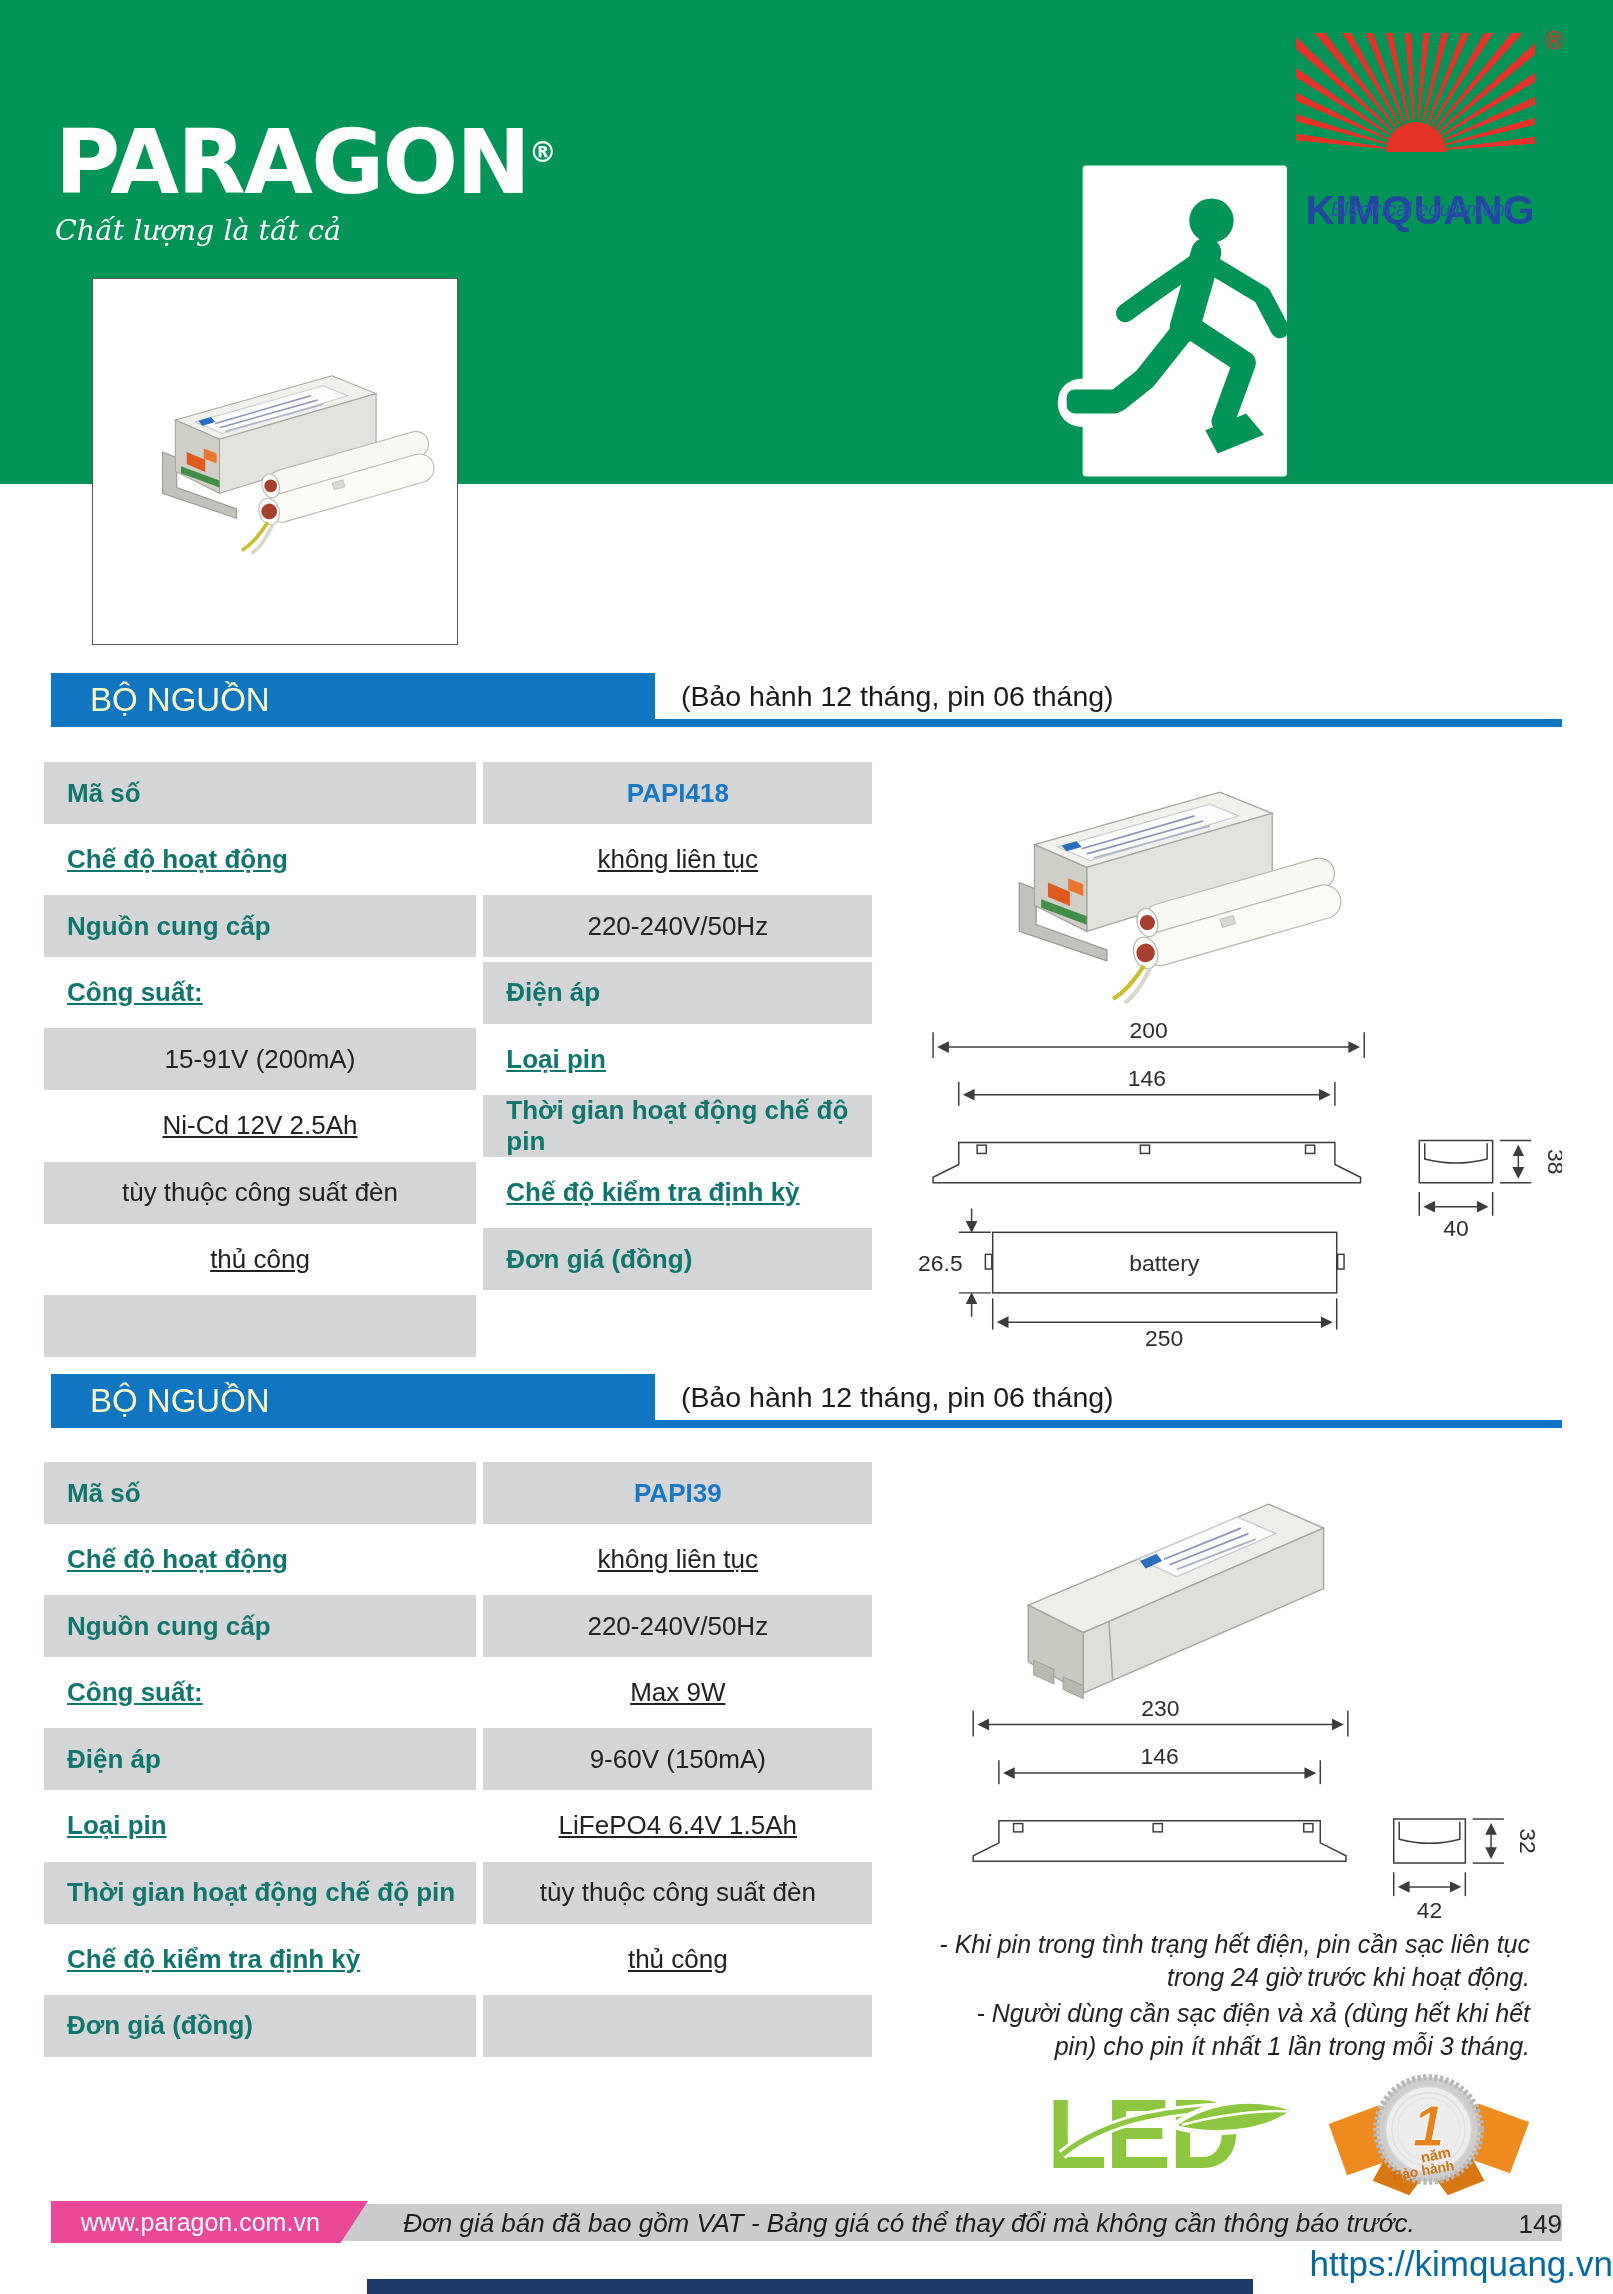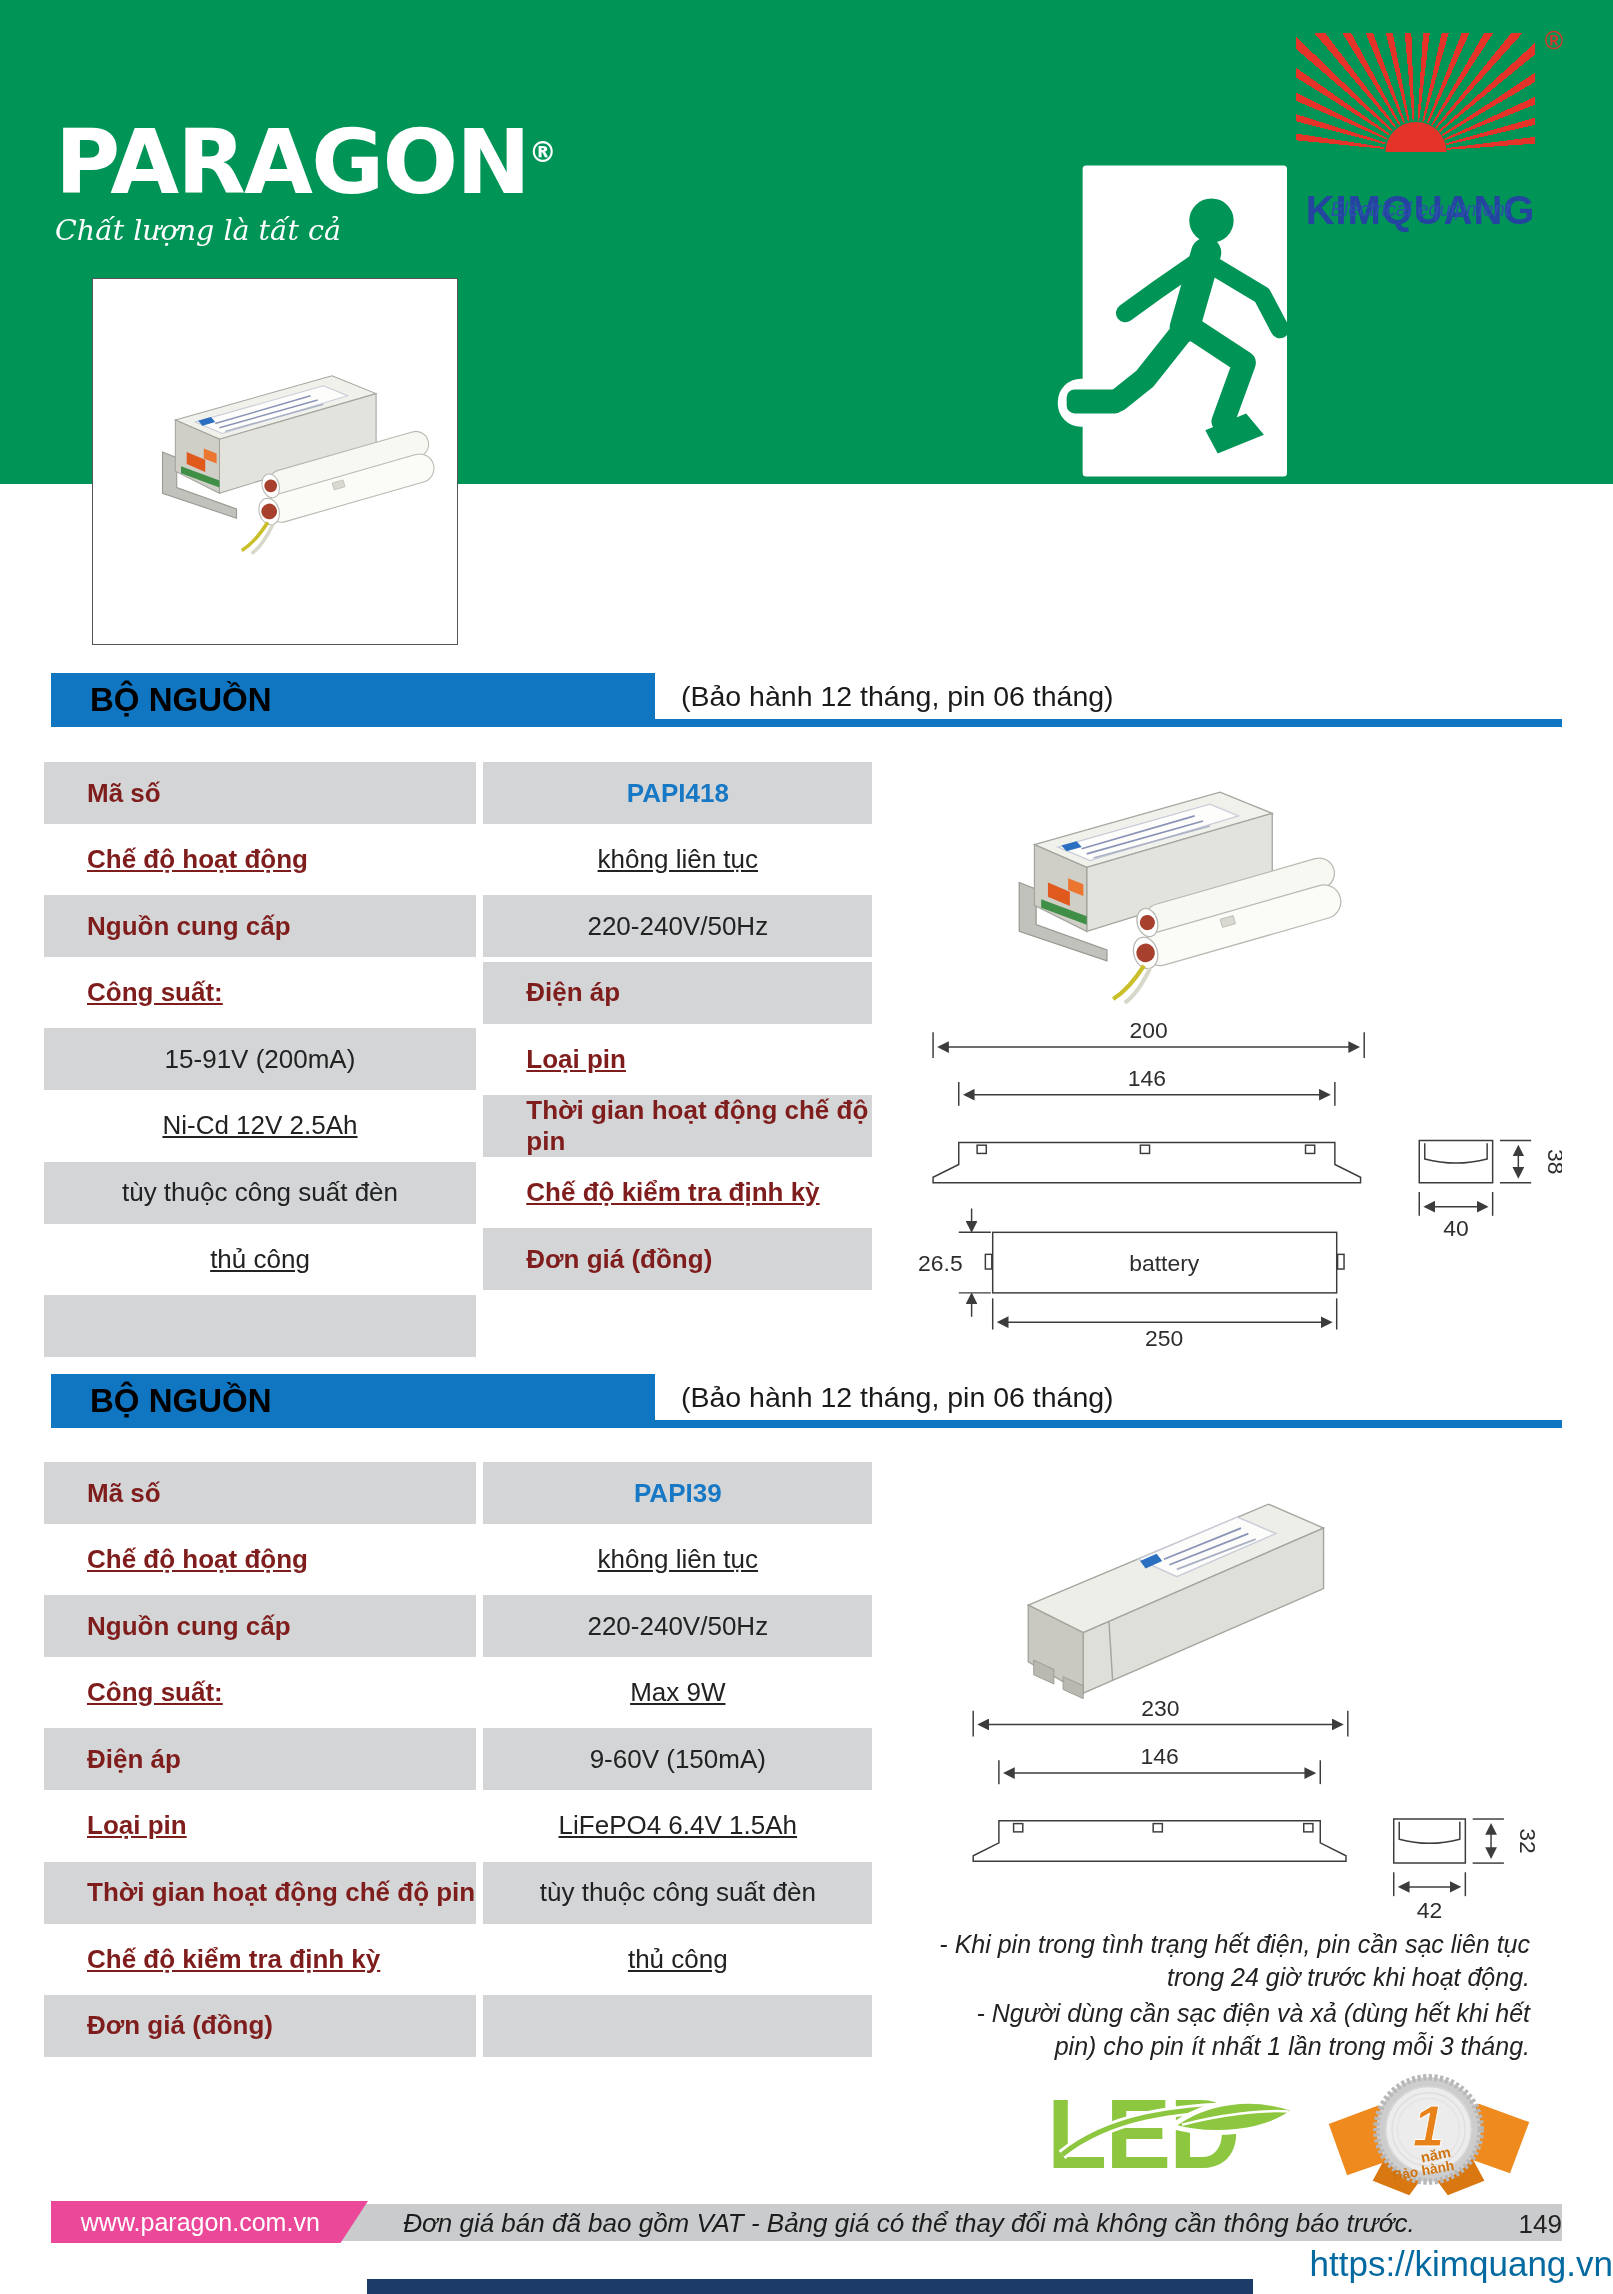--- a/index.html
+++ b/index.html
@@ -30,29 +30,29 @@
   .kq-sub { position:absolute; left:0; top:180px; width:100%; text-align:center;
             font-style:italic; font-size:20px; color:#2c50ab; }
   .exit-sign { position:absolute; left:1056px; top:165px; width:231px; height:312px; }
   
   .photo-box { position:absolute; left:92px; top:278px; width:364px; height:365px;
                background:#fff; border:1.8px solid #555; }
   .photo-box svg { display:block; margin:66px auto 0 auto; }
   
   .sec-line { position:absolute; left:51px; width:1511px; height:8.3px; background:#1076C2; }
   .sec-bar { position:absolute; left:51px; width:604px; height:54px; background:#1076C2;
-             color:#000000; font-weight:bold; font-size:33px; display:flex; align-items:center;
+             color:#fef9c3; font-weight:normal; font-size:33px; display:flex; align-items:center;
              padding-left:39px; box-sizing:border-box; z-index:2; }
   .sec-warranty { position:absolute; left:681px; font-size:28.5px; color:#1a1a1a; z-index:2; }
   
   .spec-table { position:absolute; left:44px; width:828px; display:grid;
                 grid-template-columns:432px 389px; column-gap:7.3px; row-gap:4.6px;
                 grid-auto-rows:62px; }
   .cell { display:flex; align-items:center; }
-  .lbl { padding-left:43px; font-weight:bold; font-size:26px; color:#7f1d1d; box-sizing:border-box; }
+  .lbl { padding-left:23px; font-weight:bold; font-size:26px; color:#0f766e; box-sizing:border-box; }
   .val { justify-content:center; font-size:26px; color:#222; text-align:center; }
   .row-gray { background:#D3D5D6; }
   .row-white { background:#ffffff;text-decoration:underline; }
   .val-code { color:#1778C5; font-weight:bold; }
   
   .photo1 { position:absolute; left:923px; top:756px; width:459px; height:253px; }
   .photo2 { position:absolute; left:996px; top:1451px; width:413px; height:266px; }
   .dims1 { position:absolute; left:905px; top:1003px; width:657px; height:344px; }
   .dims2 { position:absolute; left:953px; top:1694px; width:606px; height:228px; }
   .notes { position:absolute; left:929px; top:1928px; width:601px; font-size:25px;

